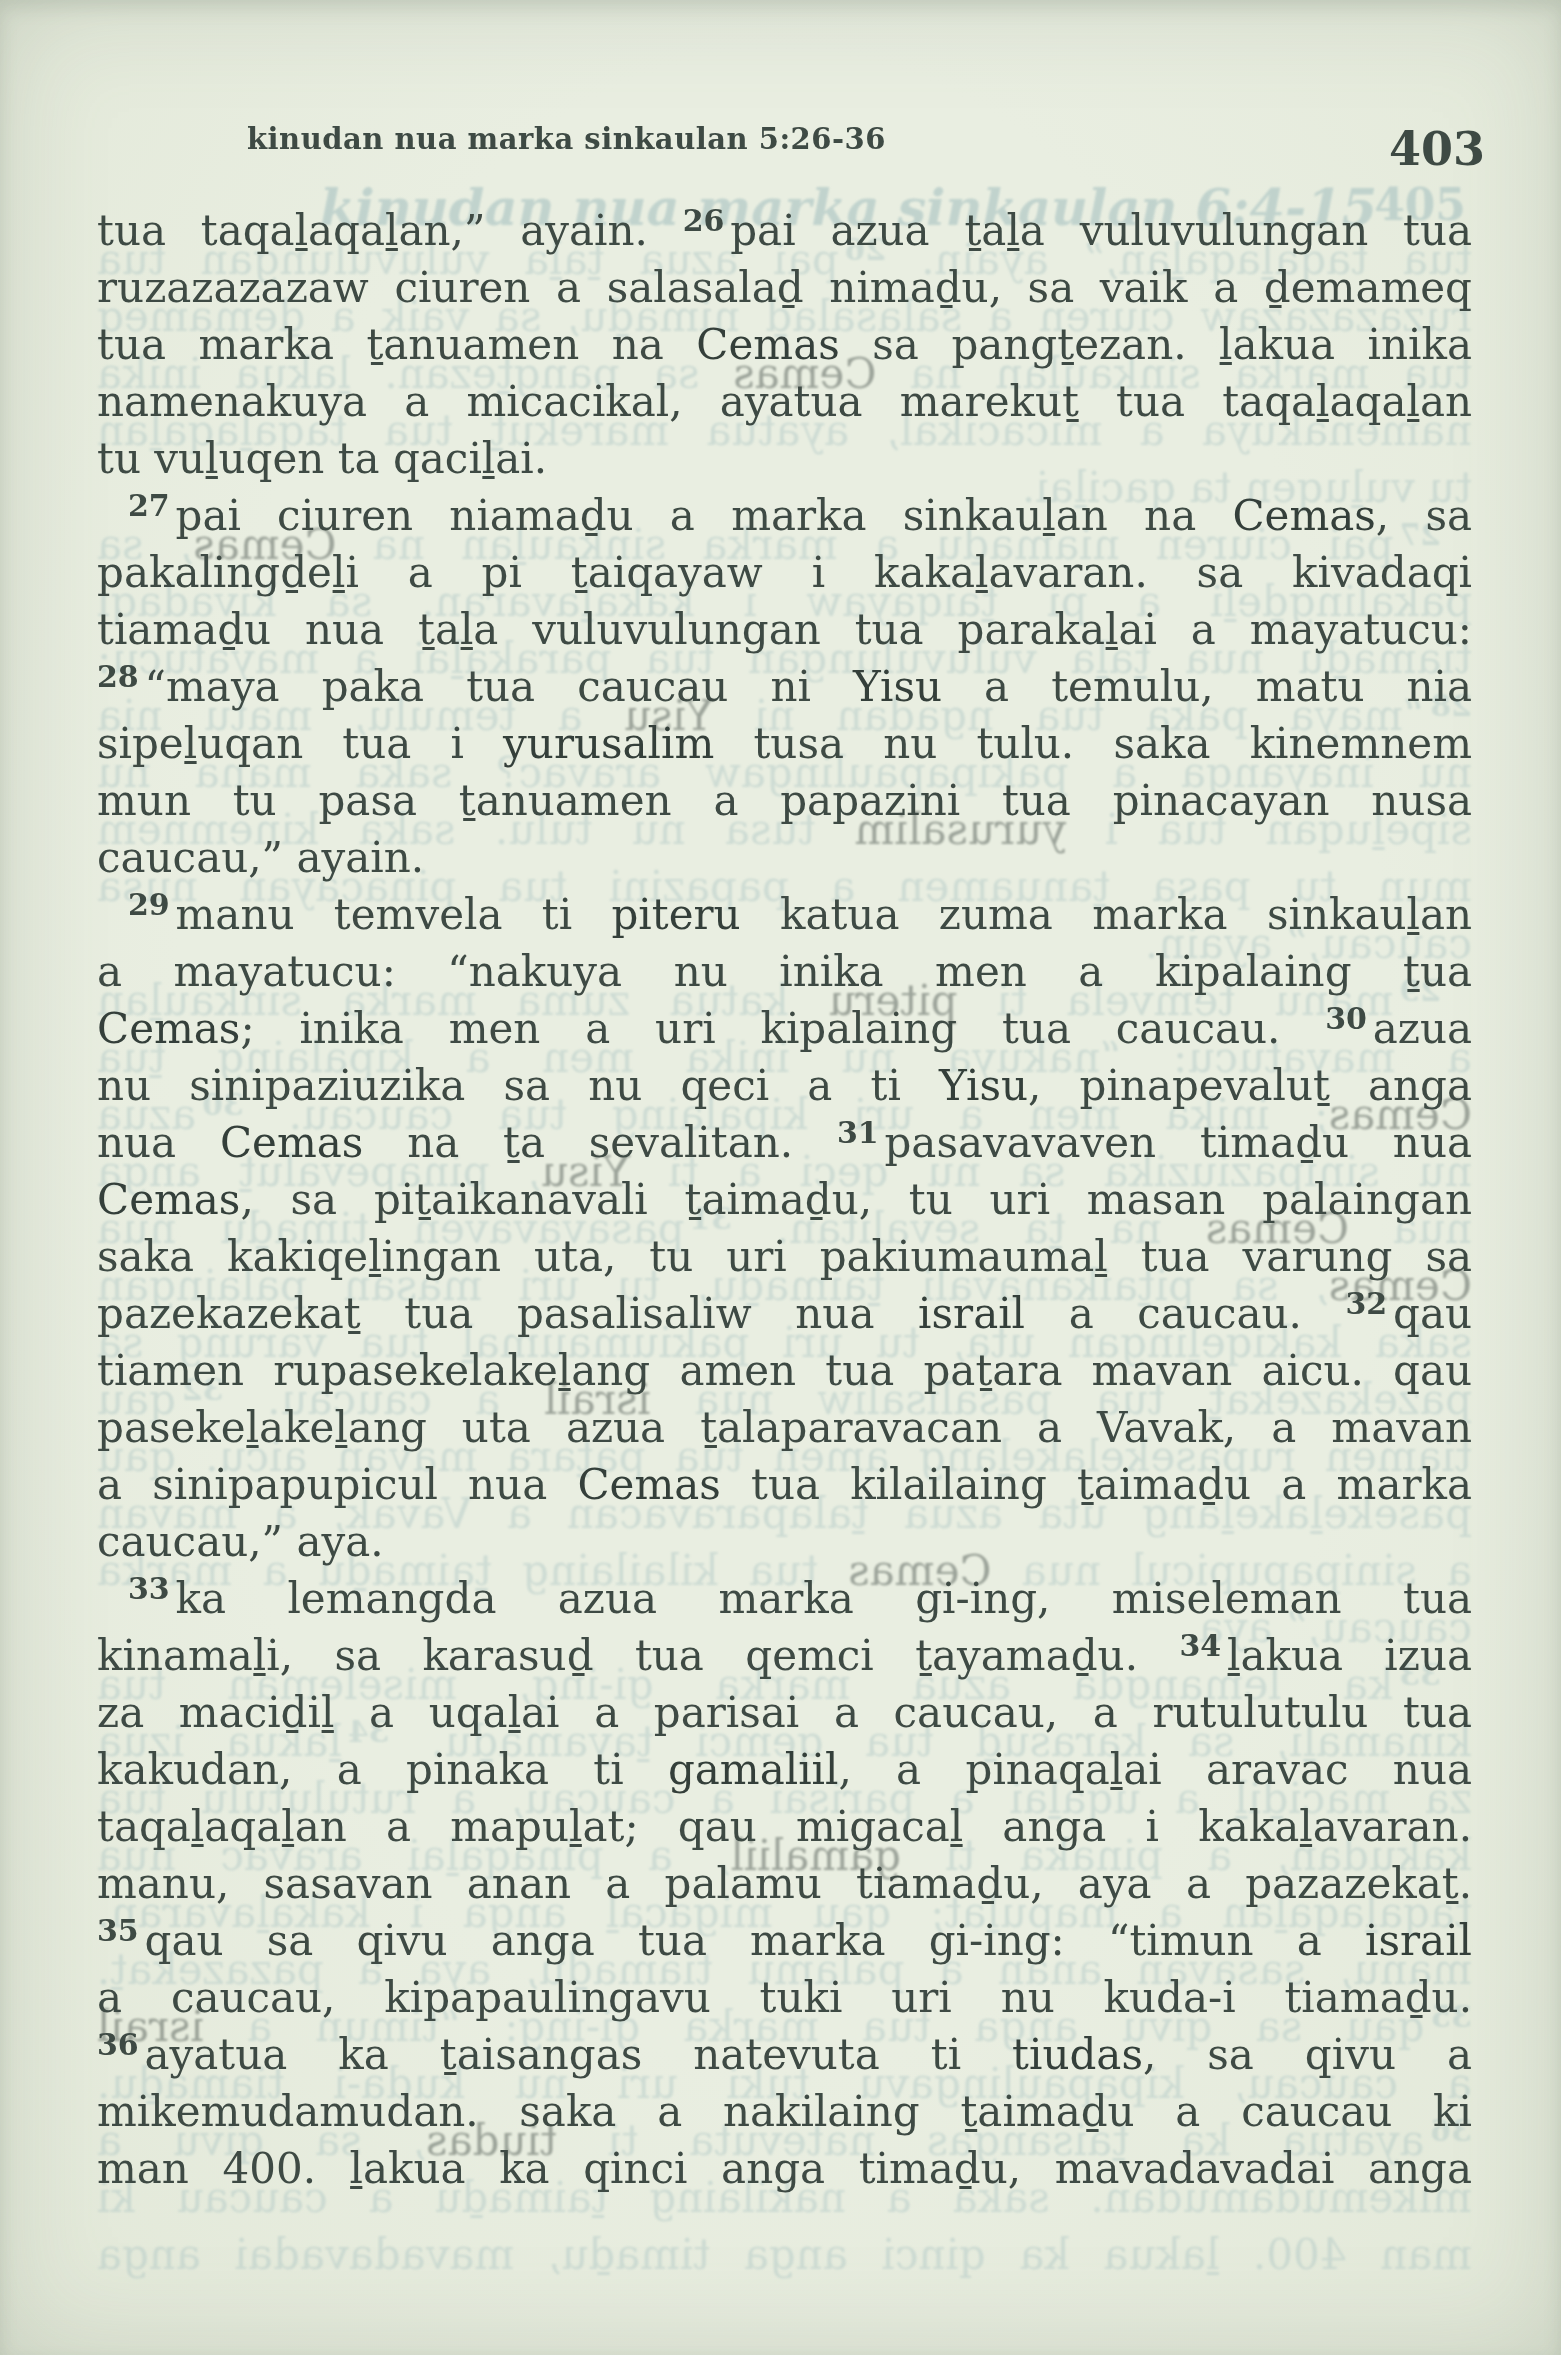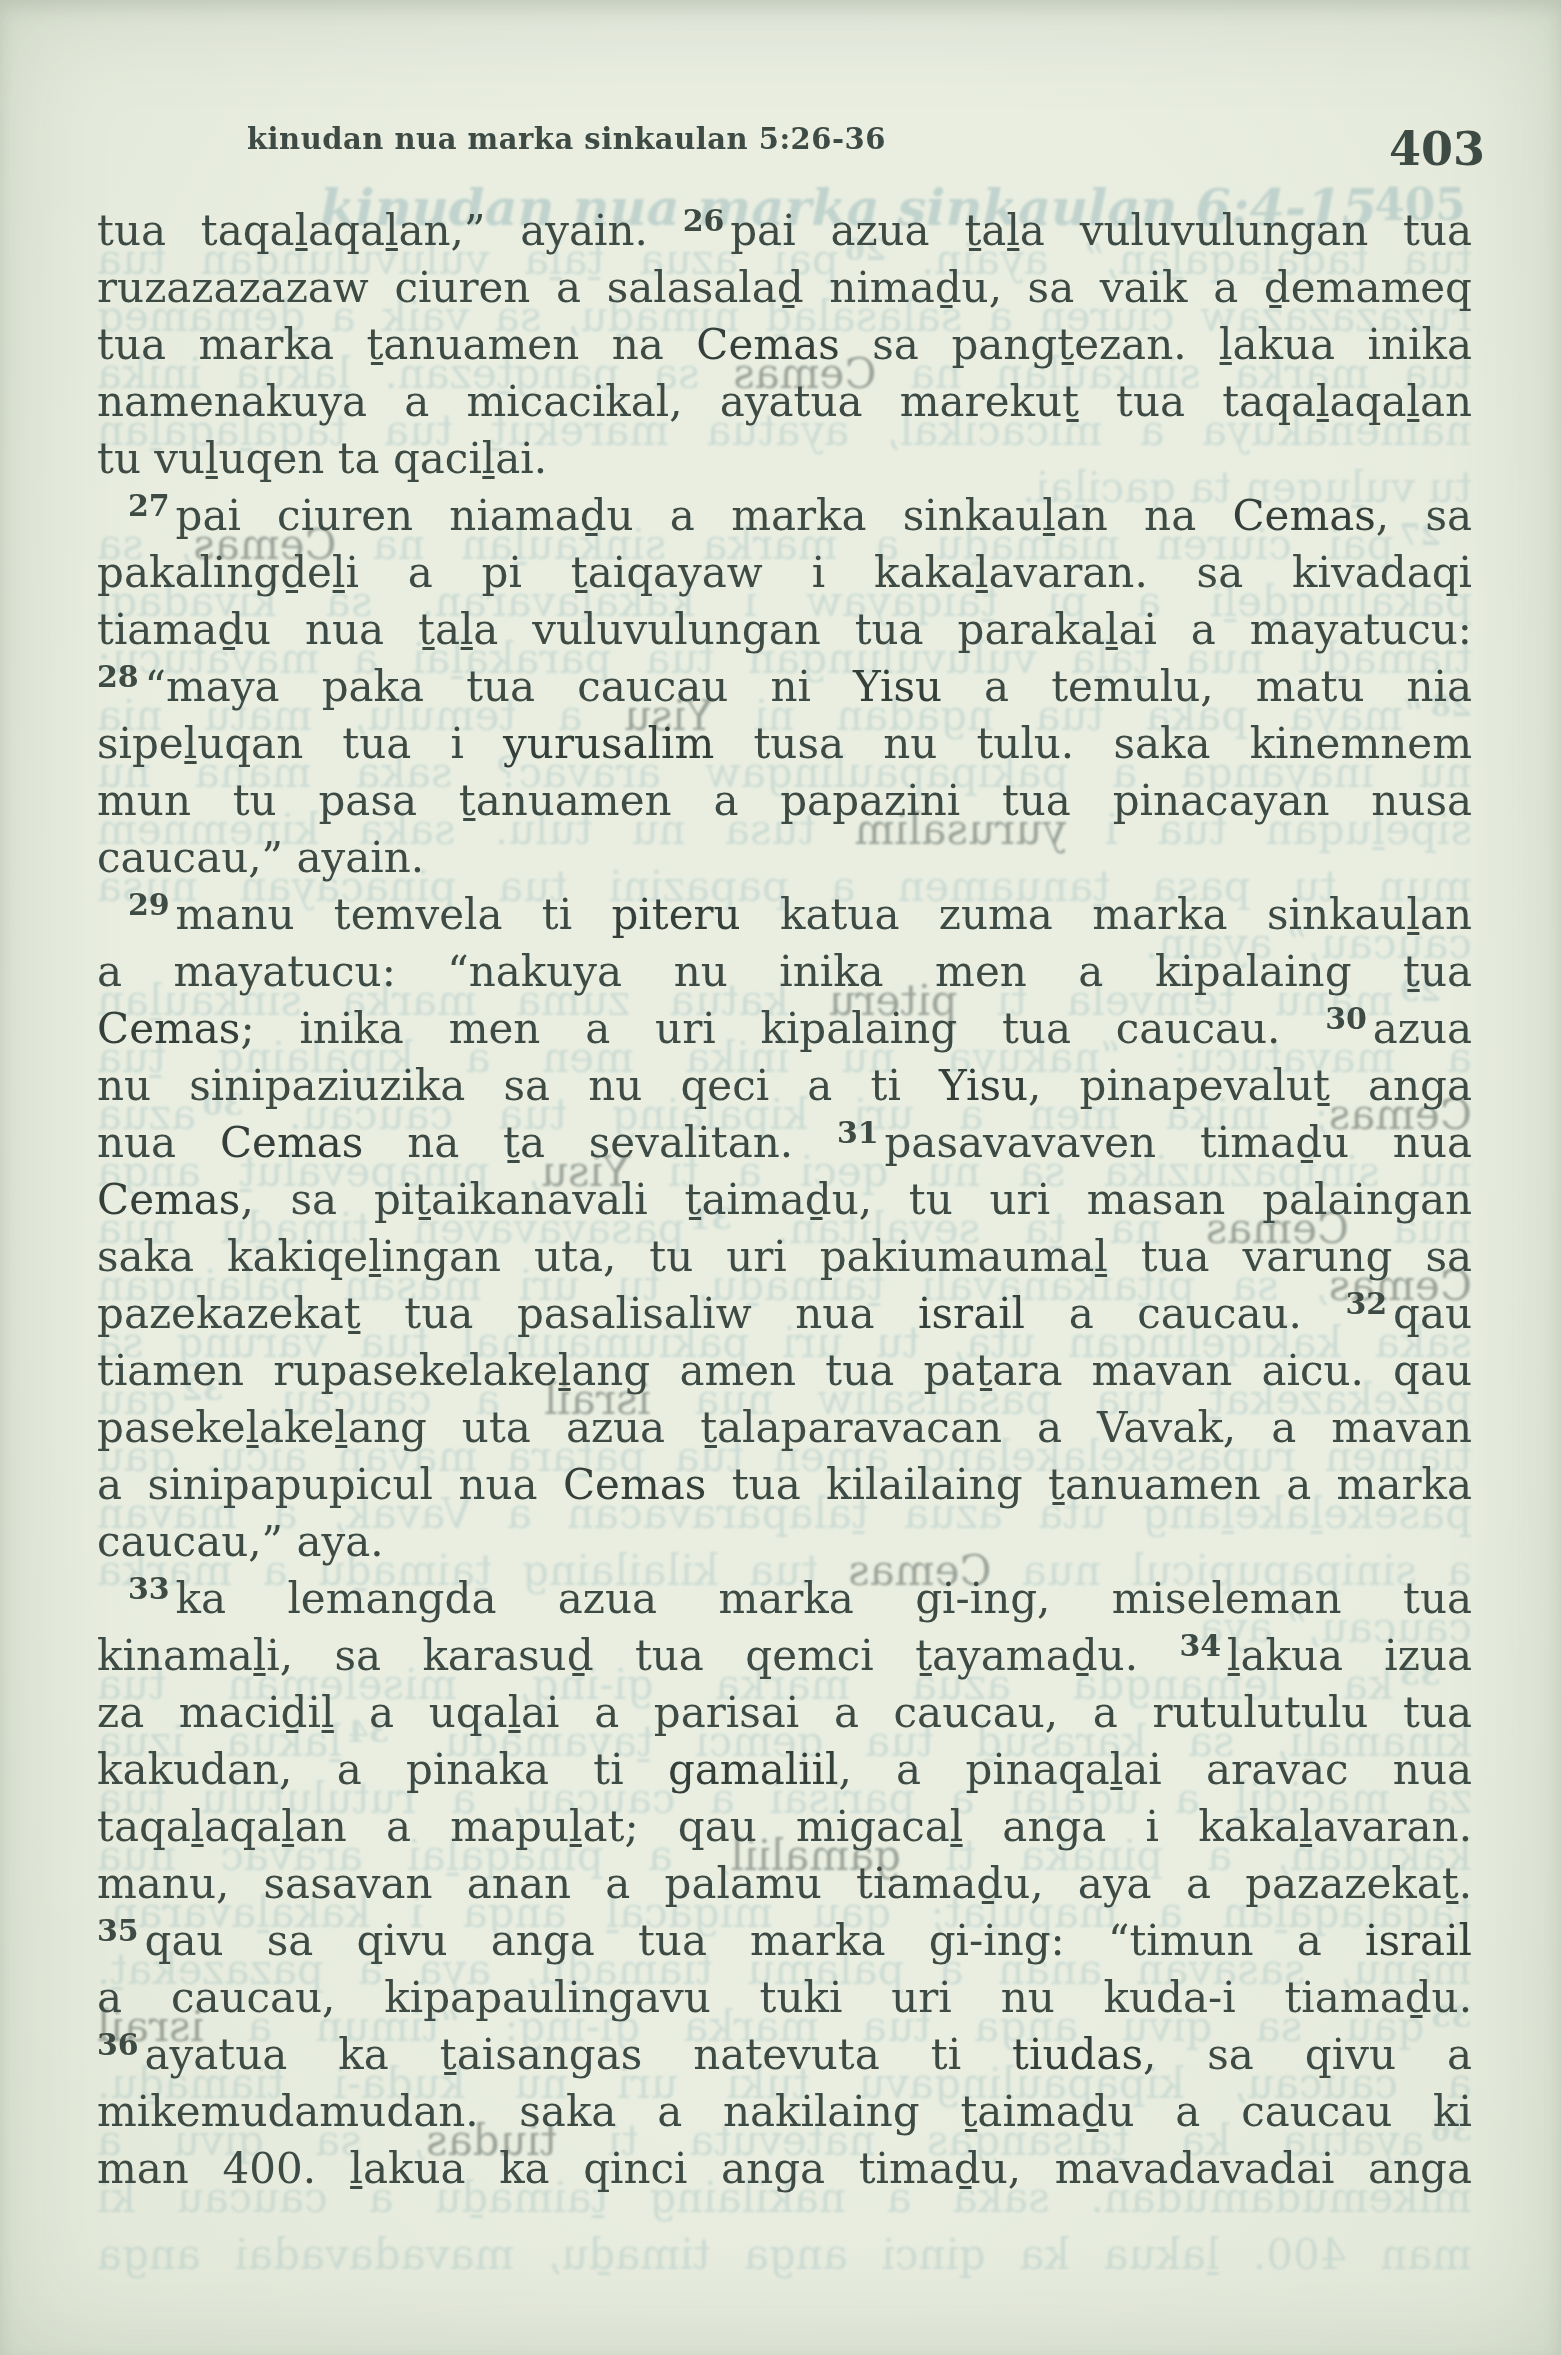--- a/index.html
+++ b/index.html
@@ -127,21 +127,21 @@
       <div class="line indent"><span class="verse">29</span><span>manu temvela ti </span><span class="b">piteru</span><span> katua zuma marka sinkauḻan</span></div>
       <div class="line"><span>a mayatucu: “nakuya nu inika men a kipalaing ṯua</span></div>
       <div class="line"><span class="b">Cemas</span><span>; inika men a uri kipalaing tua caucau. </span><span class="verse">30</span><span>azua</span></div>
       <div class="line"><span>nu sinipaziuzika sa nu qeci a ti </span><span class="b">Yisu</span><span>, pinapevaluṯ anga</span></div>
       <div class="line"><span>nua </span><span class="b">Cemas</span><span> na ṯa sevalitan. </span><span class="verse">31</span><span>pasavavaven timaḏu nua</span></div>
       <div class="line"><span class="b">Cemas</span><span>, sa piṯaikanavali ṯaimaḏu, tu uri masan palaingan</span></div>
       <div class="line"><span>saka kakiqeḻingan uta, tu uri pakiumaumaḻ tua varung sa</span></div>
       <div class="line"><span>pazekazekaṯ tua pasalisaliw nua </span><span class="b">israil</span><span> a caucau. </span><span class="verse">32</span><span>qau</span></div>
       <div class="line"><span>tiamen rupasekelakeḻang amen tua paṯara mavan aicu. qau</span></div>
       <div class="line"><span>pasekeḻakeḻang uta azua ṯalaparavacan a Vavak, a mavan</span></div>
-      <div class="line"><span>a sinipapupicul nua </span><span class="b">Cemas</span><span> tua kilailaing ṯanuamen a marka</span></div>
+      <div class="line"><span>a sinipapupicul nua </span><span class="b">Cemas</span><span> tua kilailaing ṯaimaḏu a marka</span></div>
       <div class="line last"><span>caucau,” aya.</span></div>
       <div class="line indent"><span class="verse">33</span><span>ka lemangda azua marka gi-ing, miseleman tua</span></div>
       <div class="line"><span>kinamaḻi, sa karasuḏ tua qemci ṯayamaḏu. </span><span class="verse">34</span><span>ḻakua izua</span></div>
       <div class="line"><span>za maciḏiḻ a uqaḻai a parisai a caucau, a rutulutulu tua</span></div>
       <div class="line"><span>kakudan, a pinaka ti </span><span class="b">gamaliil</span><span>, a pinaqaḻai aravac nua</span></div>
       <div class="line"><span>taqaḻaqaḻan a mapuḻat; qau migacaḻ anga i kakaḻavaran.</span></div>
       <div class="line"><span>manu, sasavan anan a palamu tiamaḏu, aya a pazazekaṯ.</span></div>
       <div class="line"><span class="verse">35</span><span>qau sa qivu anga tua marka gi-ing: “timun a </span><span class="b">israil</span></div>
       <div class="line"><span>a caucau, kipapaulingavu tuki uri nu kuda-i tiamaḏu.</span></div>
       <div class="line"><span class="verse">36</span><span>ayatua ka ṯaisangas natevuta ti </span><span class="b">tiudas</span><span>, sa qivu a</span></div>

